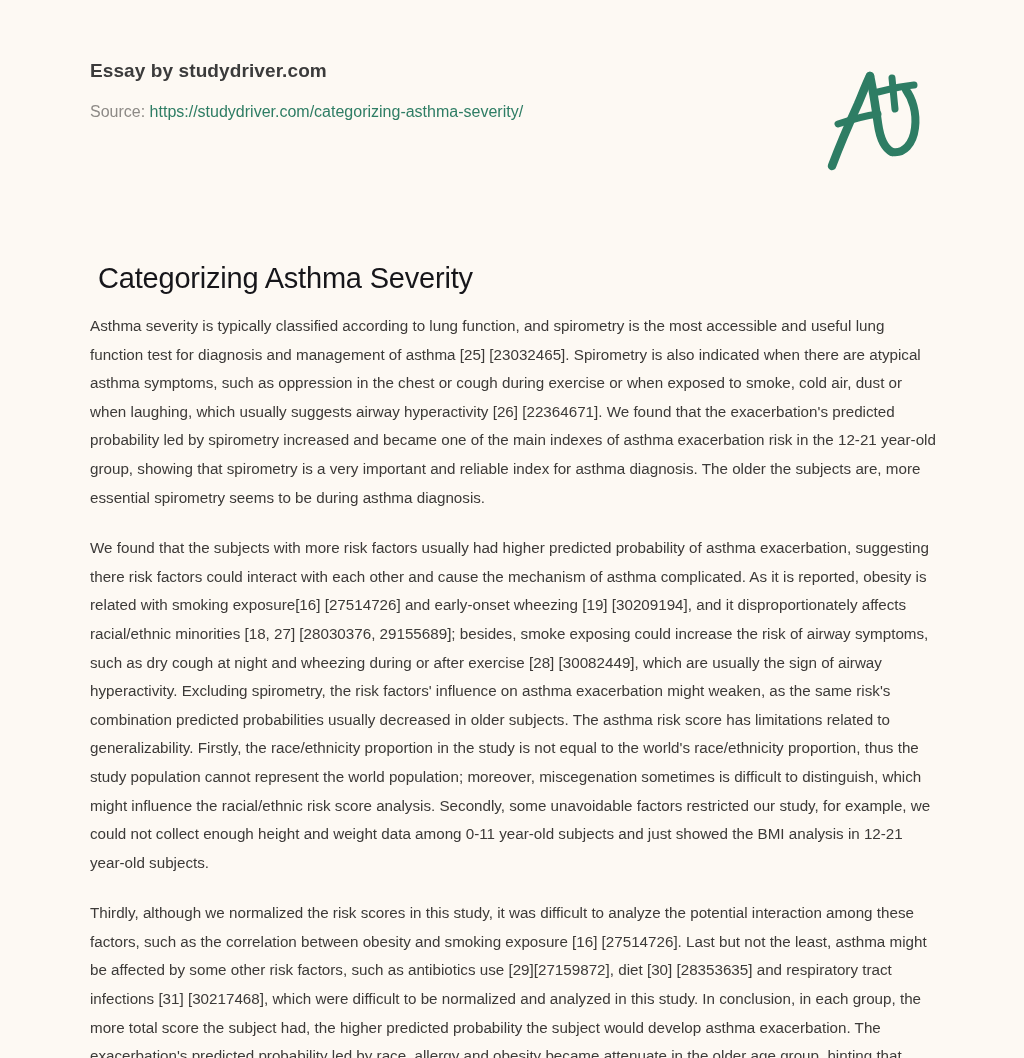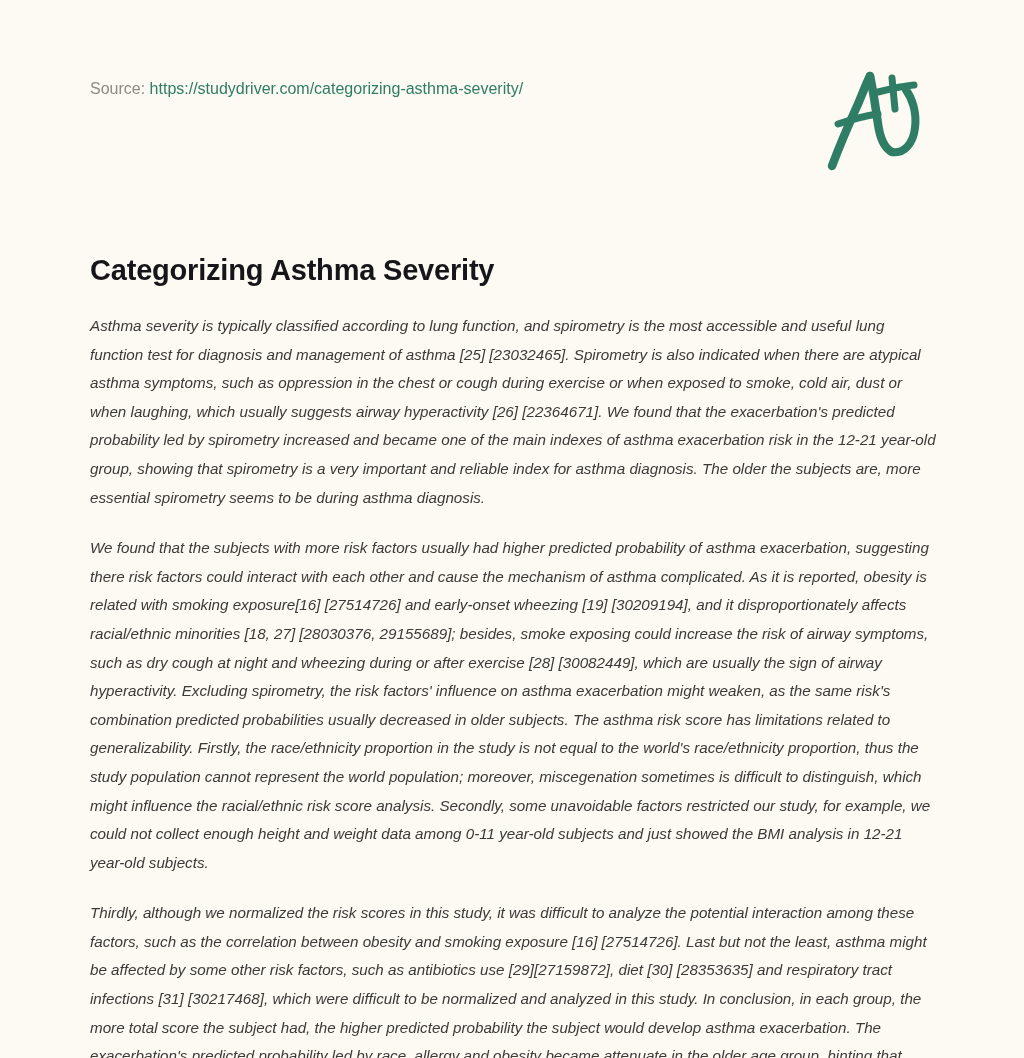--- a/index.html
+++ b/index.html
@@ -66,53 +66,53 @@
     width: 112px;
     height: 110px;
   }
 
   
   .doc-title {
     position: absolute;
     left: 90px;
     top: 252px;
     font-size: 29px;
-    font-weight: bold;
+    font-weight: normal;
     color: #16161a;
     letter-spacing: -0.2px;
     line-height: 1.25;
-    margin: 0;
+    margin: 8px;
   }
 
   
   .body-text {
     position: absolute;
     left: 90px;
     top: 312px;
     width: 848px;
   }
 
   .body-text p {
     margin: 0 0 22px 0;
     font-size: 15.2px;
     line-height: 28.6px;
     color: #3c3a38;
     text-align: left;
-    font-style: italic;
   }
   .body-text p:last-child {
     margin-bottom: 0;
   }
 </style>
 </head>
 <body>
 
 <div class="page">
 
   <div class="header">
+    <div class="essay-by">Essay by studydriver.com</div>
     <div class="source-line">
       <span class="source-label">Source:</span>
       <a class="source-url" href="#">https://studydriver.com/categorizing-asthma-severity/</a>
     </div>
   </div>
 
   <div class="logo">
     <svg viewBox="0 0 112 110" xmlns="http://www.w3.org/2000/svg">
       <g fill="none" stroke="#2e7d64" stroke-linecap="round" stroke-linejoin="round">
 

